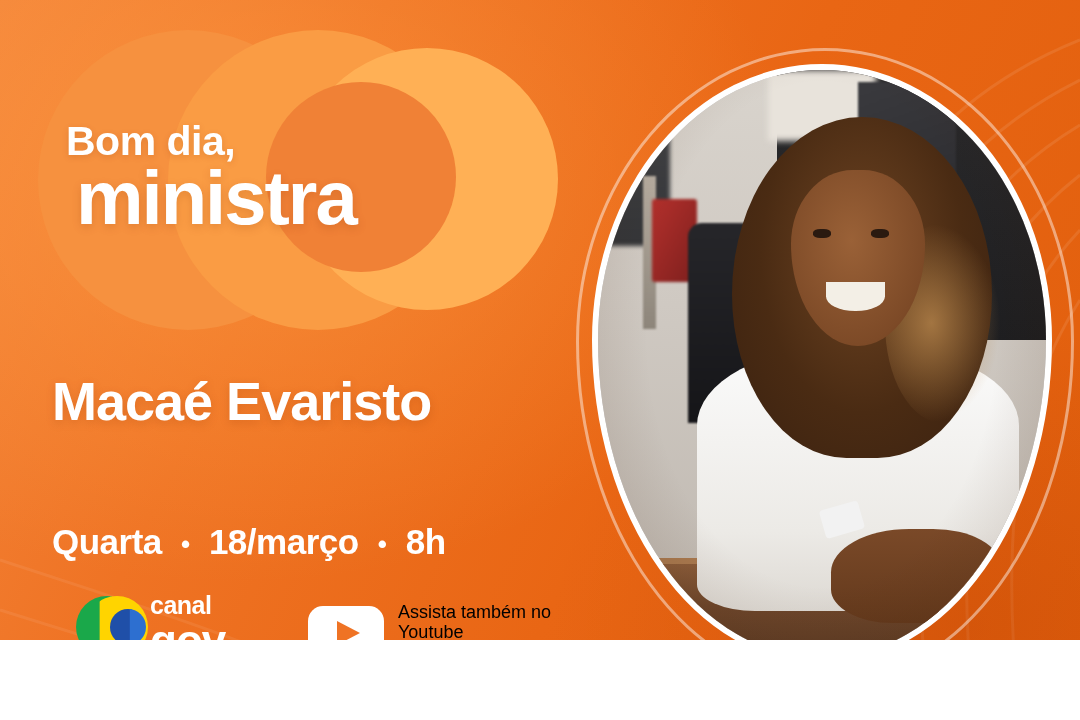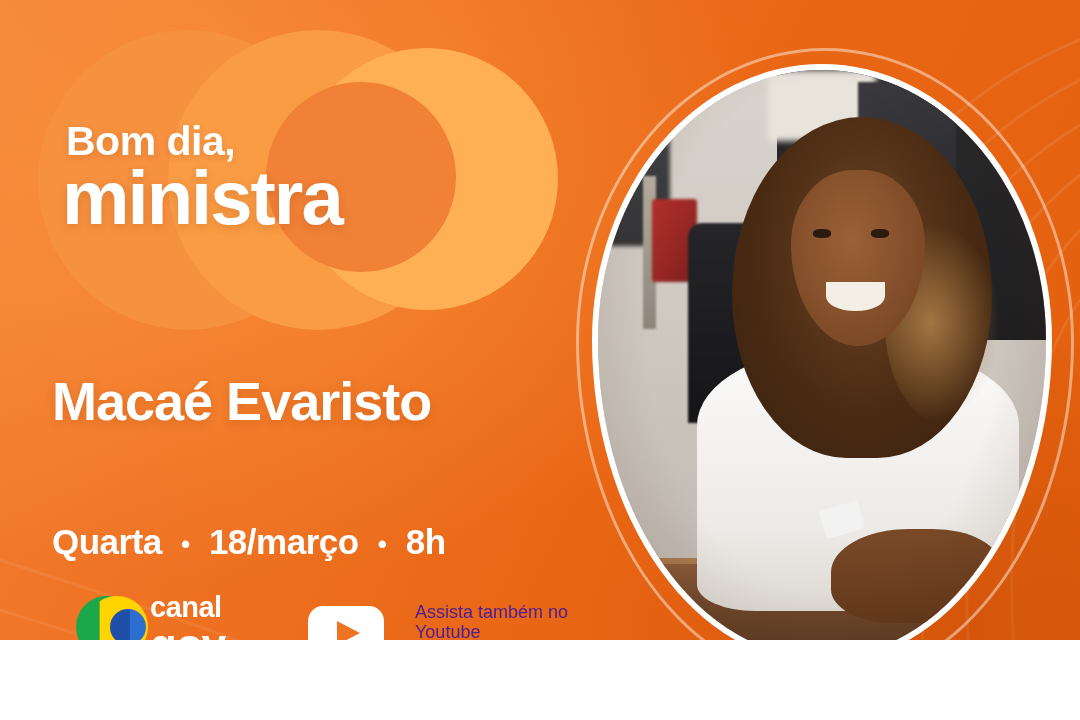--- a/index.html
+++ b/index.html
@@ -98,21 +98,21 @@
     left: 66px;
     top: 118px;
     color: #ffffff;
     font-size: 41px;
     font-weight: bold;
     letter-spacing: -0.5px;
     text-shadow: 0 2px 6px rgba(140,50,0,0.18);
   }
   .kicker-2 {
     position: absolute;
-    left: 62px;
+    left: 76px;
     top: 160px;
     color: #ffffff;
     font-size: 76px;
     font-weight: bold;
     letter-spacing: -2px;
     line-height: 1;
     text-shadow: 0 3px 10px rgba(140,50,0,0.20);
   }
 
   
@@ -204,21 +204,21 @@
     background: #2d6fd0;
     clip-path: polygon(55% 0%, 100% 0%, 100% 100%, 55% 100%);
   }
   .cg-text {
     position: absolute;
     left: 74px;
     top: 0;
     color: #ffffff;
   }
   .cg-canal {
-    font-size: 29px;
+    font-size: 25px;
     font-weight: bold;
     letter-spacing: -0.5px;
     line-height: 0.95;
   }
   .cg-gov {
     font-size: 44px;
     font-weight: bold;
     letter-spacing: -1px;
     line-height: 0.95;
     margin-top: 2px;
@@ -248,22 +248,21 @@
     width: 0;
     height: 0;
     border-left: 23px solid #ef7324;
     border-top: 12px solid transparent;
     border-bottom: 12px solid transparent;
   }
   .yt-texts {
     position: absolute;
     left: 90px;
     top: 0;
-    color: #4c1d95;
-    margin-left: 17px;
+    color: #000000;
   }
   .yt-small {
     font-size: 18px;
     line-height: 1.1;
     padding-top: 3px;
   }
   .yt-handle {
     font-size: 33px;
     font-weight: bold;
     letter-spacing: -0.5px;

